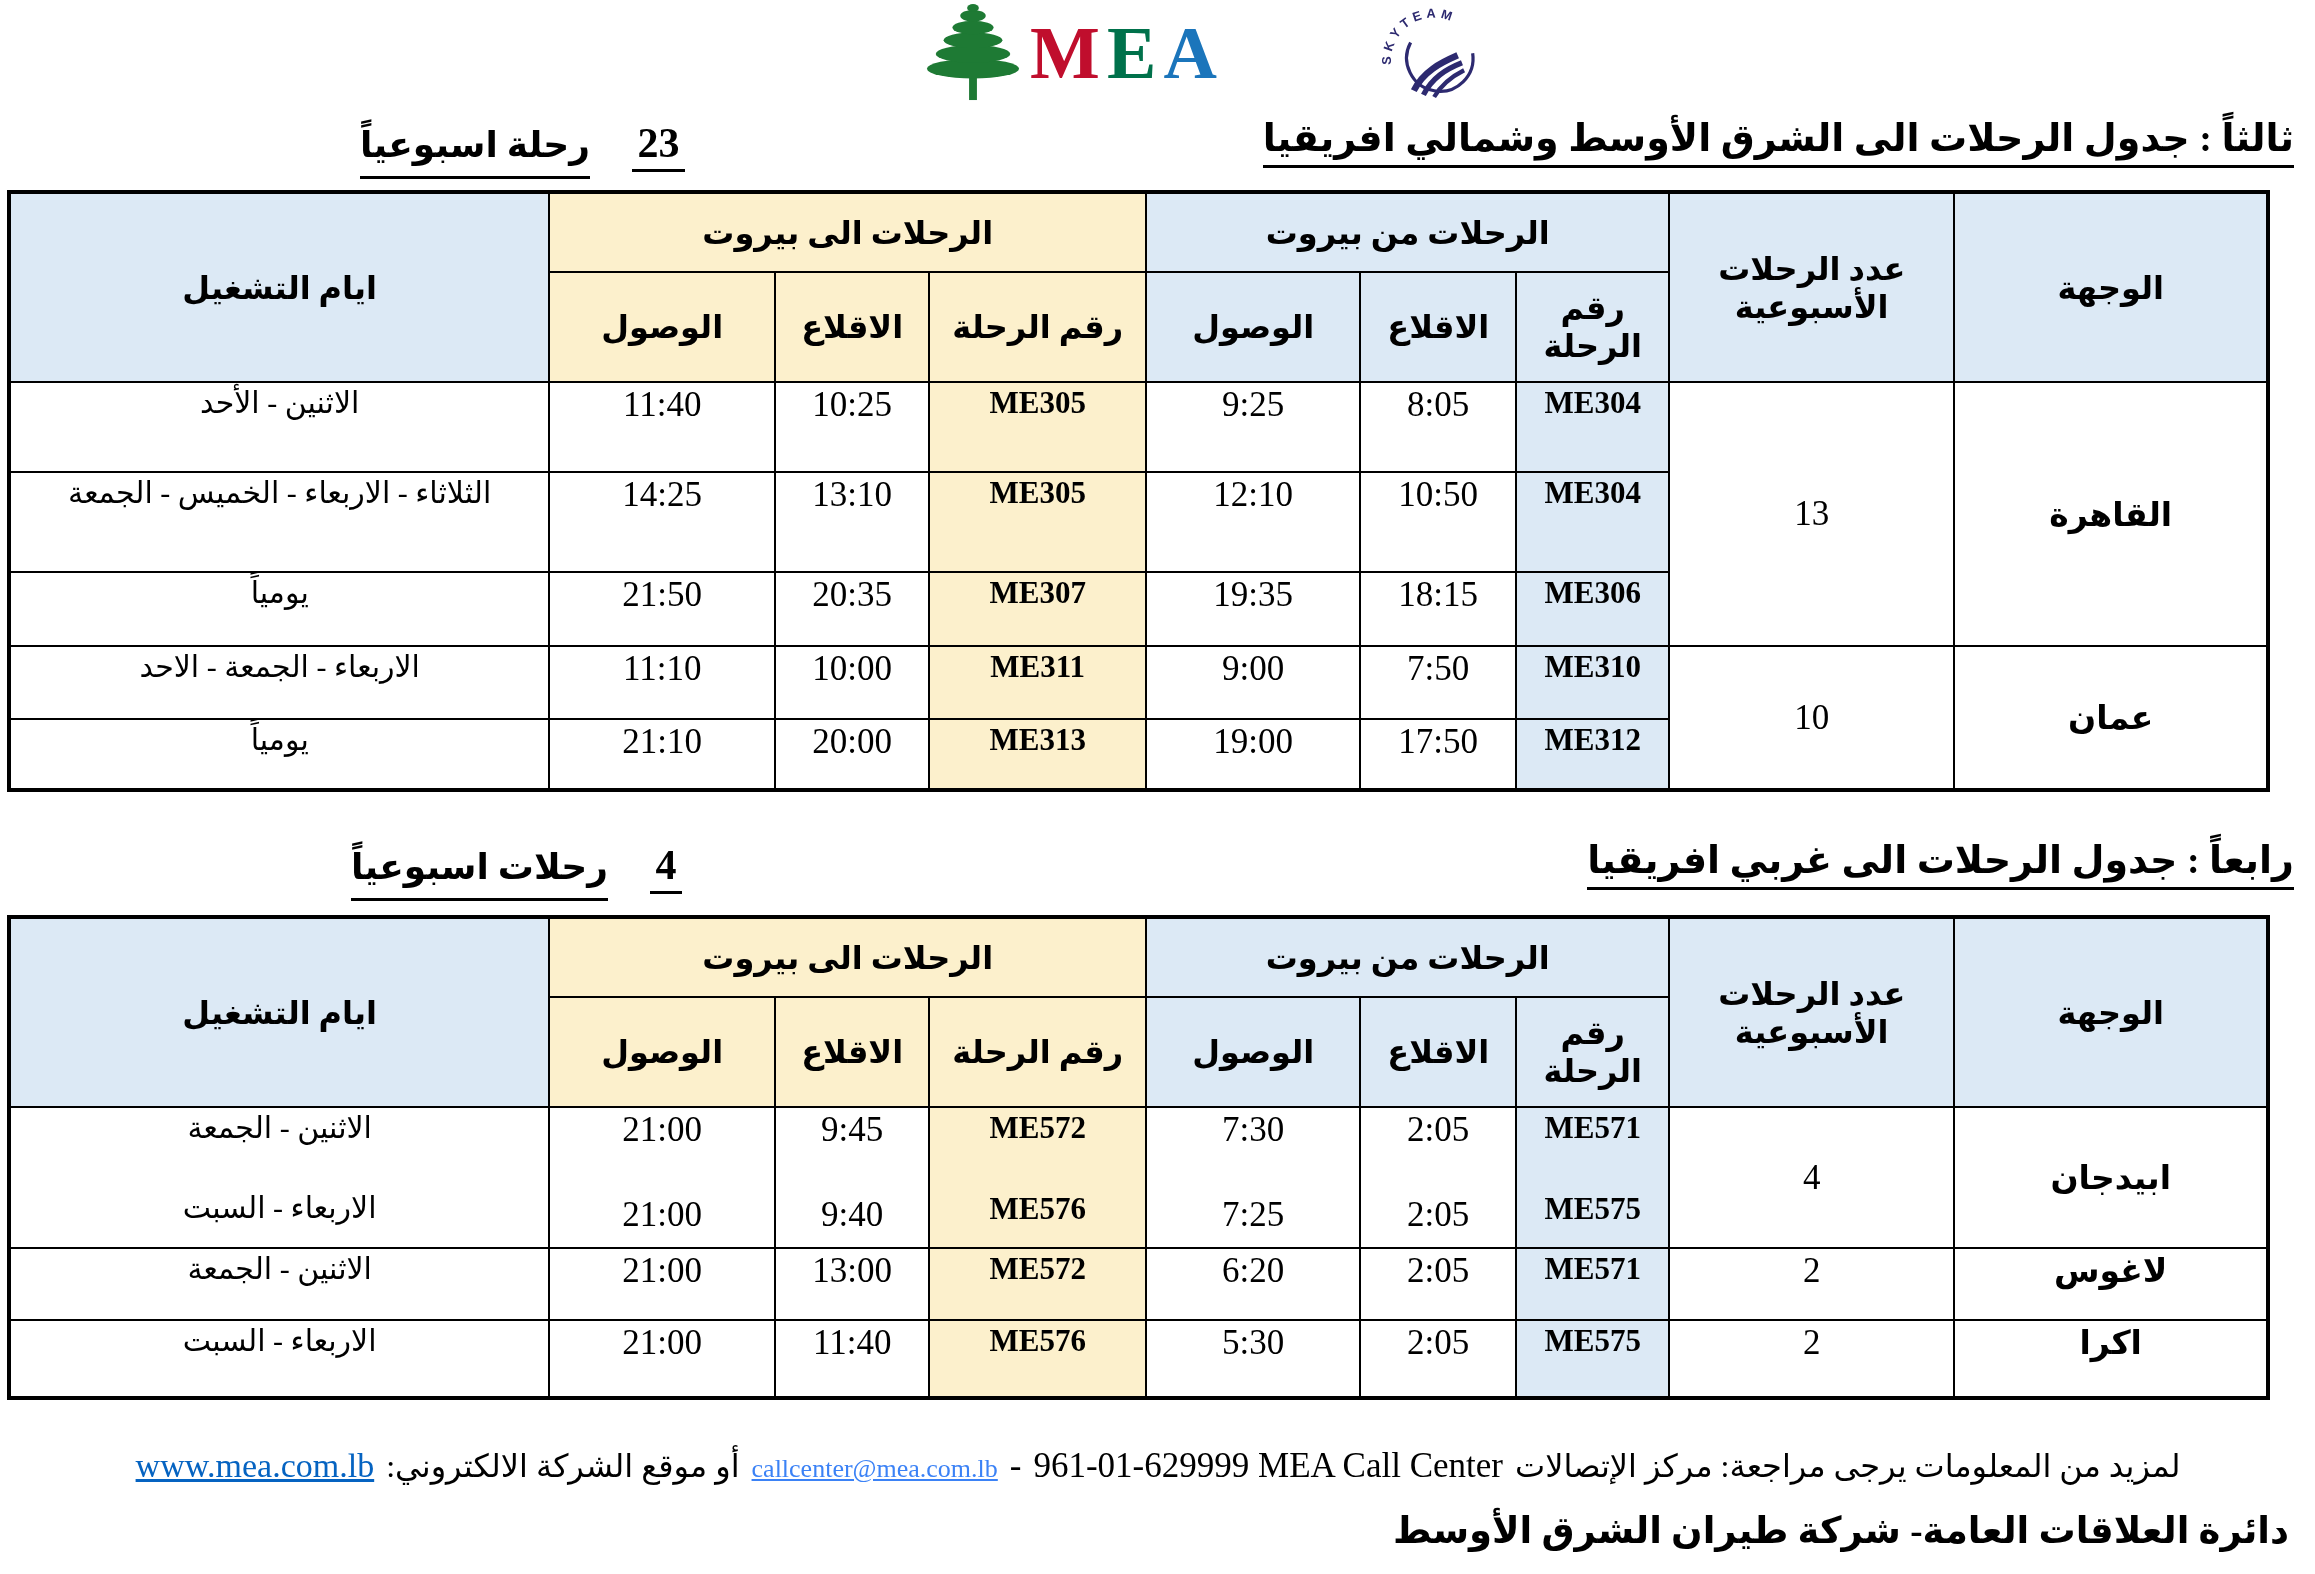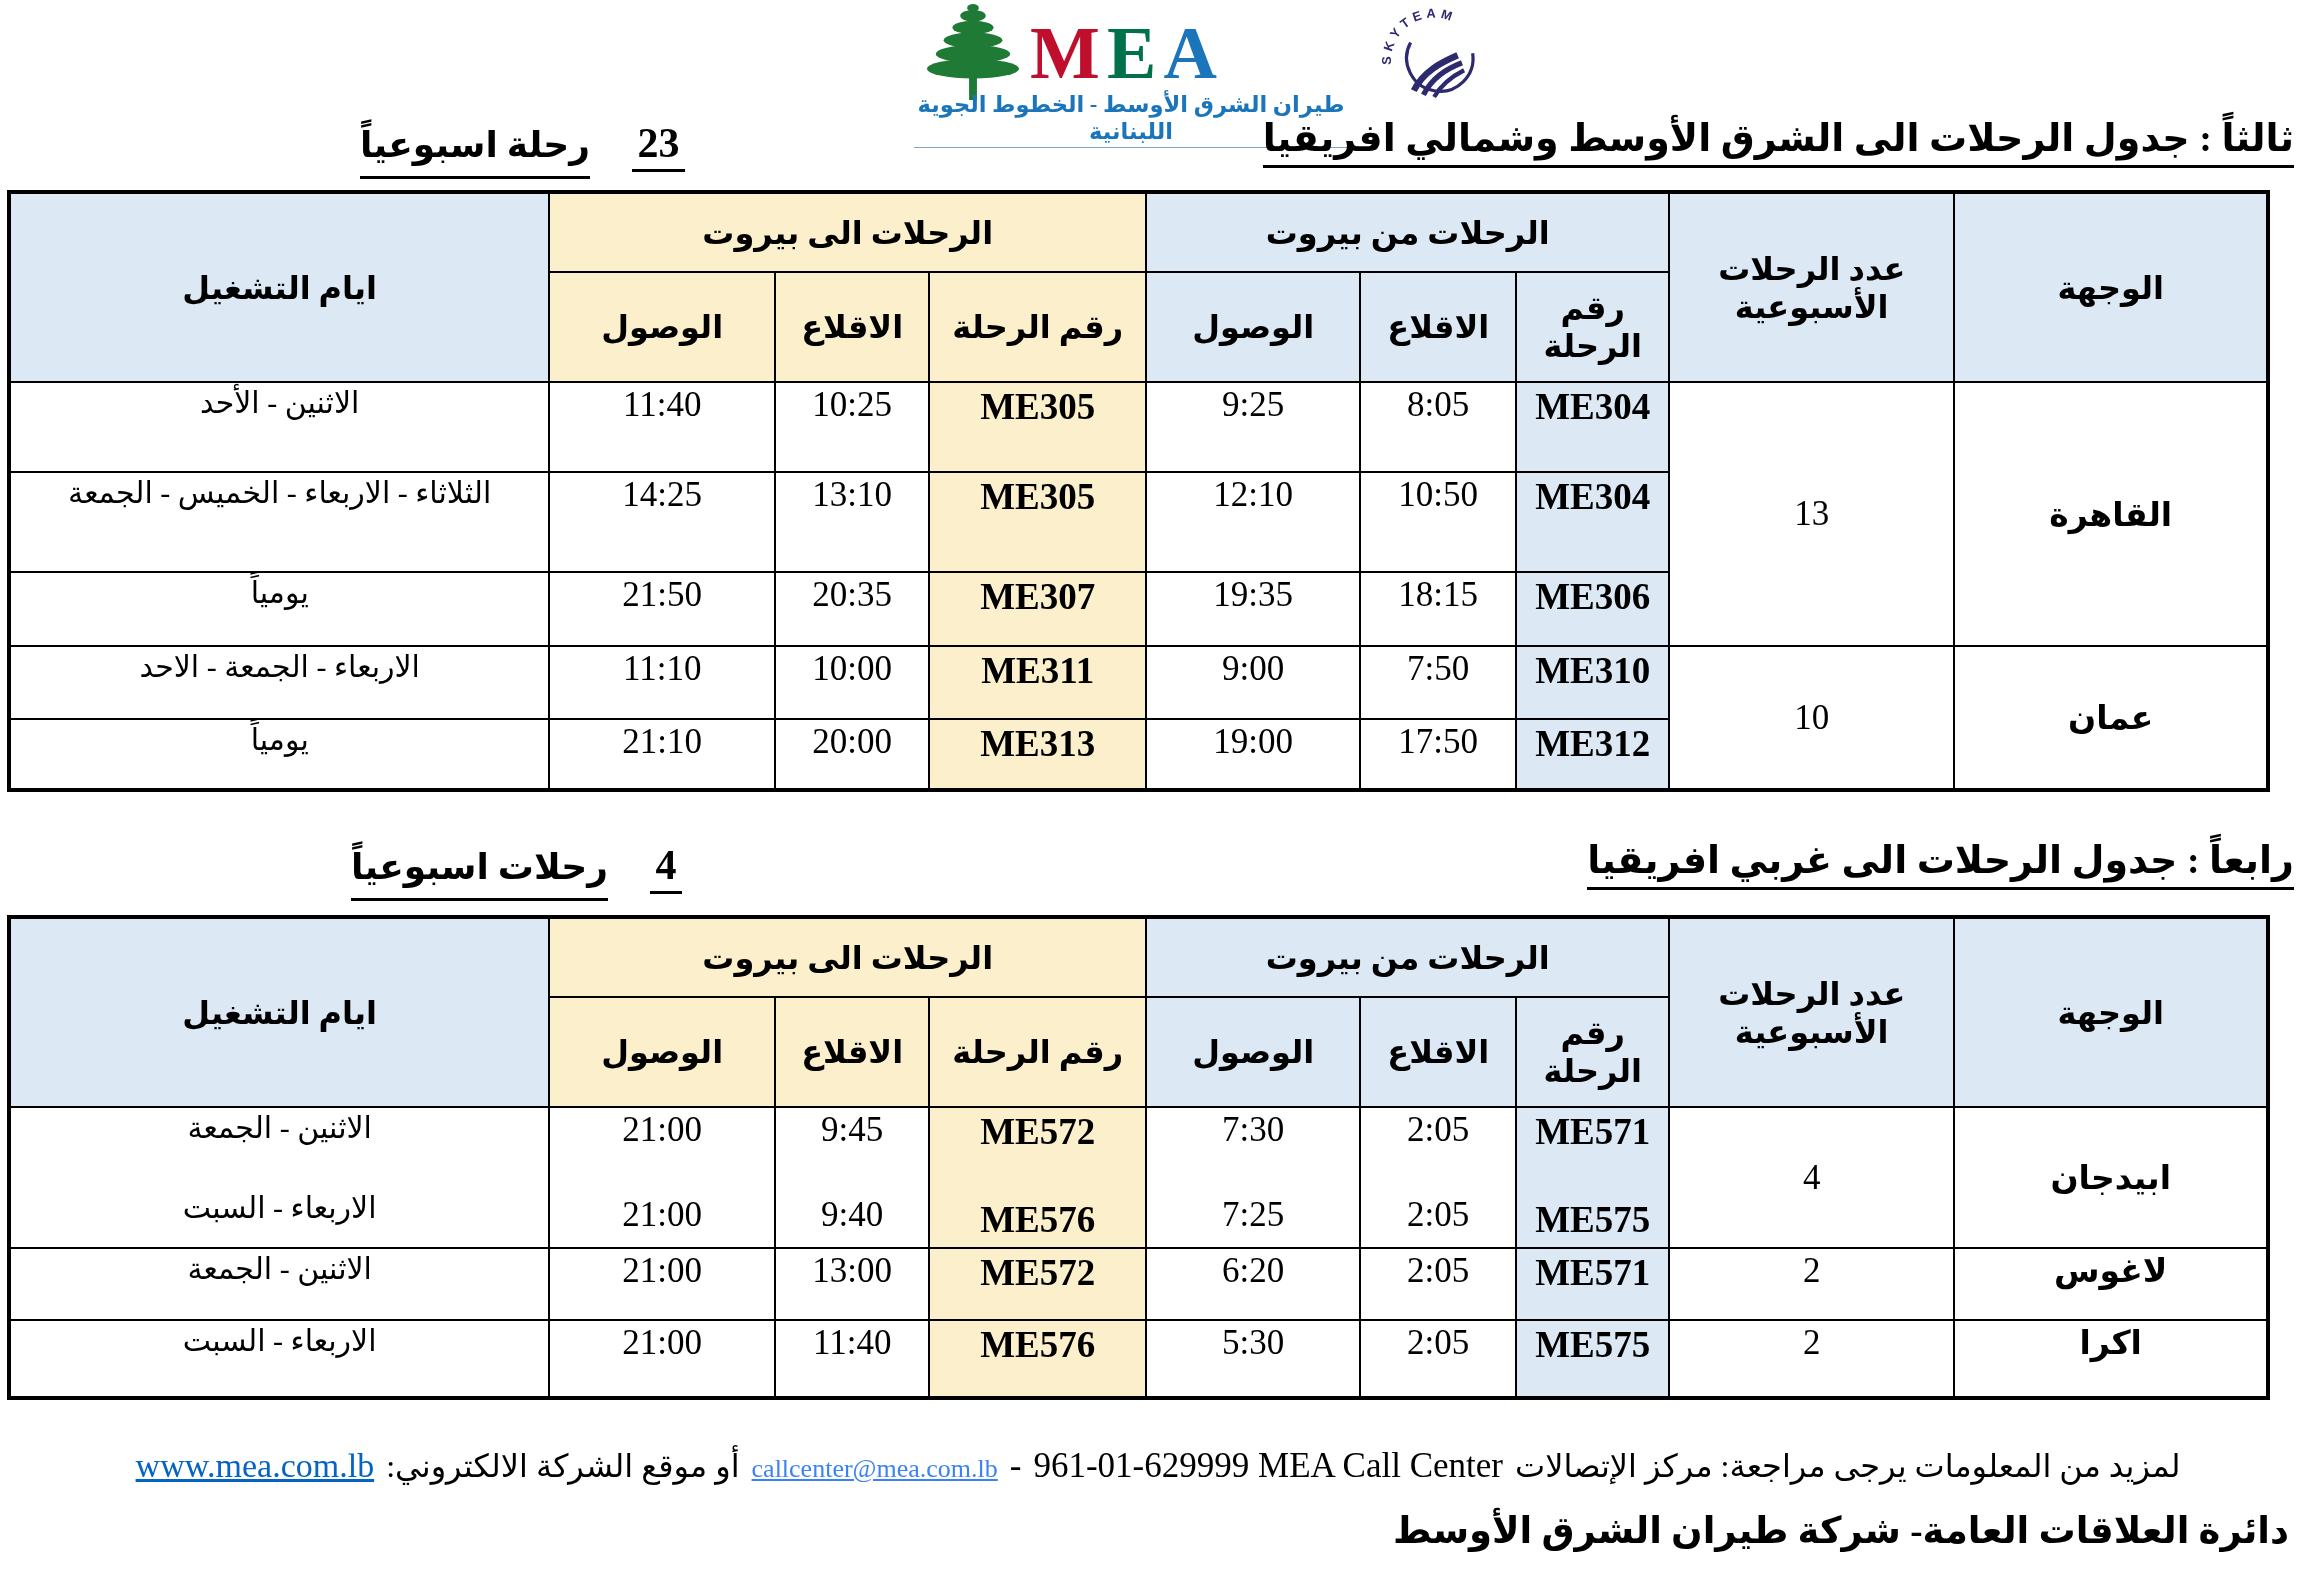--- a/index.html
+++ b/index.html
@@ -43,21 +43,21 @@
   .blue   { background:#DCE9F5; }
   .yellow { background:#FCF0CC; }
   .h88  { height:80px; }
   .h122 { height:110px; }
   .r100 { height:90px; } .r110 { height:100px; } .r82 { height:74px; }
   .r81  { height:73px; }  .r79  { height:71px; }
   .r156 { height:141px; } .r80 { height:72px; } .r86 { height:78px; }
   td.vtop { vertical-align:top; padding-top:2px; }
   td.vmid { vertical-align:middle; }
   .time { font-size:35px; }
-  .meno { font-size:37px; font-weight:bold; }
+  .meno { font-size:31px; font-weight:bold; }
   .days { font-size:30px; }
   .dest { font-size:33px; font-weight:bold; }
   .cnt  { font-size:35px; }
   .line2 { margin-top:45px; }
 
   
   .footer1 { position:absolute; top:1446px; left:0; width:2316px; display:flex; direction:ltr;
              justify-content:center; align-items:baseline; gap:12px; }
   .footer1 .ar { direction:rtl; font-size:32px; }
   .footer1 .latin { font-size:35px; }
@@ -75,21 +75,20 @@
       <rect x="46" y="62" width="8" height="36"></rect>
       <ellipse cx="50" cy="66" rx="47" ry="10"></ellipse>
       <ellipse cx="50" cy="51" rx="38" ry="9"></ellipse>
       <ellipse cx="50" cy="37" rx="30" ry="8"></ellipse>
       <ellipse cx="50" cy="24" rx="21" ry="7"></ellipse>
       <ellipse cx="50" cy="12" rx="13" ry="6"></ellipse>
       <ellipse cx="50" cy="4" rx="6" ry="4"></ellipse>
     </g>
   </svg>
   <div class="mea-letters"><span class="l-m">M</span><span class="l-e">E</span><span class="l-a">A</span></div>
-  <div class="tagline">طيران الشرق الأوسط - الخطوط الجوية اللبنانية</div>
   <svg class="skyteam" width="136" height="107" viewBox="0 0 100 100">
     <defs>
         <path id="arc" d="M 12,56 A 40 40 0 0 1 90,40"></path>
       </defs>
     <text font-size="12" font-weight="bold" letter-spacing="4" fill="#2D2A70" font-family="Liberation Sans, sans-serif">
       <textPath href="#arc">SKYTEAM</textPath>
     </text>
     <path d="M 88,45 A 31 31 0 1 1 30,35" fill="none" stroke="#2D2A70" stroke-width="3"></path>
     <path d="M33,80 C42,62 58,54 74,47" fill="none" stroke="#2D2A70" stroke-width="6"></path>
     <path d="M42,84 C50,68 63,60 78,54" fill="none" stroke="#2D2A70" stroke-width="5"></path>

